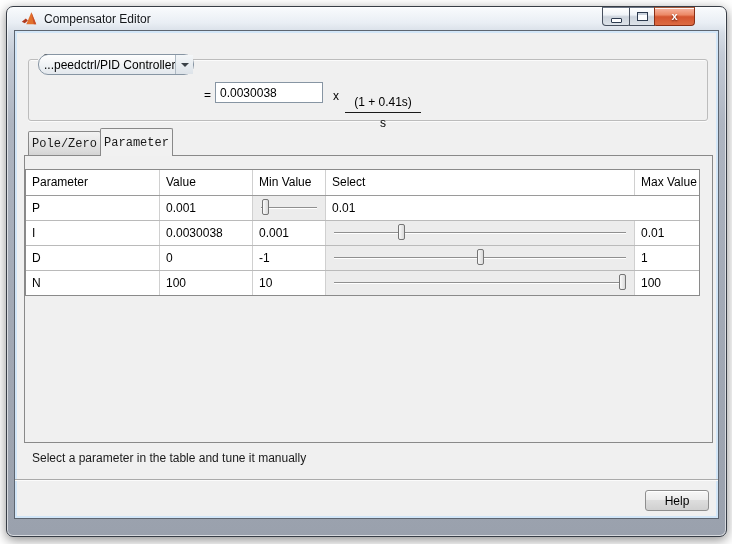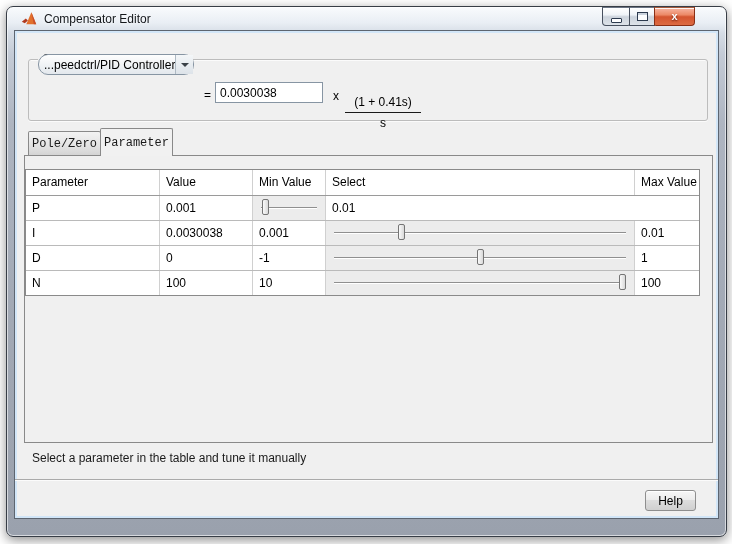--- a/index.html
+++ b/index.html
@@ -112,21 +112,21 @@
   .strack{position:absolute;left:8px;right:8px;top:11px;height:1px;background:#8f8f8f;box-shadow:0 1px 0 #ffffff;}
   .sthumb{
     position:absolute;top:3px;width:7px;height:16px;box-sizing:border-box;
     background:linear-gradient(90deg,#fafafa,#d9d9d9);
     border:1px solid #757575;border-radius:2px;
   }
   
   .status-text{position:absolute;left:17px;top:420px;font-size:12px;color:#1a1a1a;white-space:nowrap;}
   .bottom-divider{position:absolute;left:0;right:0;top:448px;height:1px;background:#aaaaaa;box-shadow:0 1px 0 #fbfbfb;}
   .help-btn{
-    position:absolute;left:630px;top:459px;width:51px;height:21px;box-sizing:border-box;
+    position:absolute;left:630px;top:459px;width:64px;height:21px;box-sizing:border-box;
     border:1px solid #8e8e8e;border-radius:3px;
     background:linear-gradient(#f7f7f7,#ececec 45%,#dddddd 50%,#d0d0d0);
     box-shadow:inset 0 1px 0 #ffffff;
     font-size:12px;color:#000;display:flex;align-items:center;justify-content:center;cursor:default;
   }
 </style>
 </head>
 <body>
 
 <div class="window">

